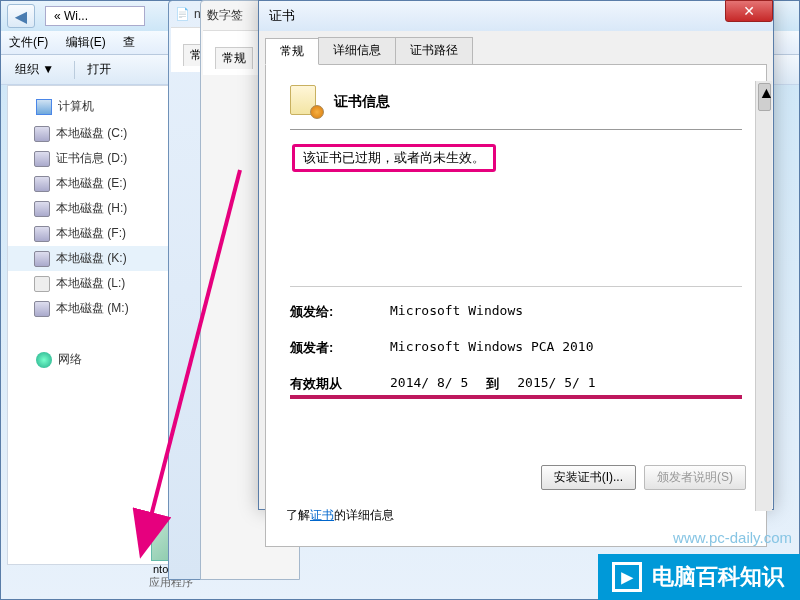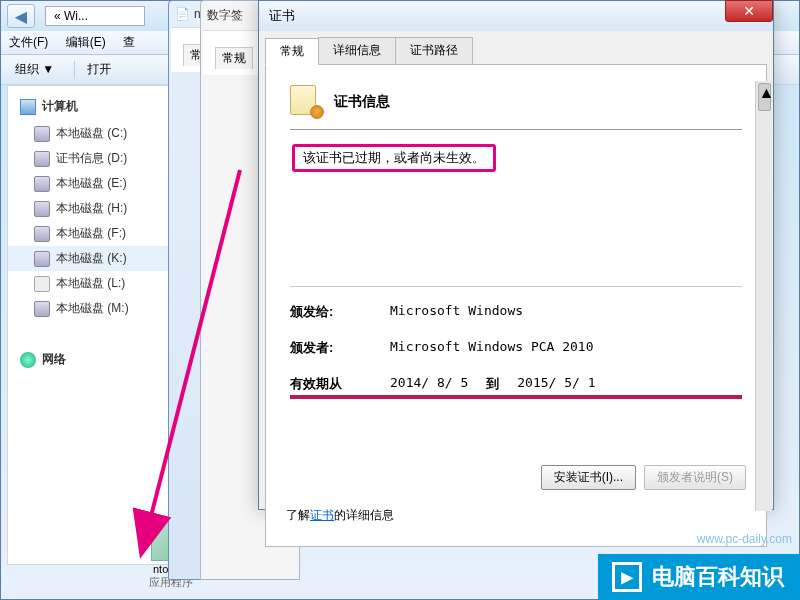--- a/index.html
+++ b/index.html
@@ -9,21 +9,21 @@
     .explorer { position: absolute; left: 0; top: 0; width: 800px; height: 600px; background: linear-gradient(to bottom, #cde6f7 0%, #e8f1fb 100%); border: 1px solid #5a7da8; }
     .explorer-titlebar { height: 30px; background: linear-gradient(to bottom, #e8f3fc, #cde6f7); display: flex; align-items: center; padding: 0 6px; }
     .nav-btn { width: 28px; height: 24px; background: linear-gradient(to bottom, #f8fbfe, #dceaf7); border: 1px solid #9fbdd8; border-radius: 3px; display: inline-flex; align-items: center; justify-content: center; color: #4a7cb0; }
     .breadcrumb { margin-left: 10px; background: #fff; border: 1px solid #aac; padding: 2px 8px; font-size: 12px; flex: 1; max-width: 100px; }
     .menubar { background: linear-gradient(to bottom, #f5faff, #e3eefb); border-bottom: 1px solid #b8c9de; padding: 3px 8px; font-size: 12px; }
     .menubar span { margin-right: 14px; }
     .toolbar { background: linear-gradient(to bottom, #f3f8fe, #dceaf7); border-bottom: 1px solid #c5d6eb; padding: 4px 8px; font-size: 12px; display: flex; align-items: center; }
     .toolbar-btn { padding: 2px 6px; margin-right: 8px; }
 
     .sidebar { position: absolute; left: 6px; top: 84px; width: 190px; background: #fff; border: 1px solid #cfd8e4; padding: 6px 0; font-size: 12px; height: 480px; }
-    .side-section { font-weight: bold; padding: 6px 12px; display: flex; align-items: center; color: #333; }
+    .side-section { font-weight: normal; padding: 6px 28px; display: flex; align-items: center; color: #333; }
     .side-item { padding: 4px 10px 4px 26px; display: flex; align-items: center; color: #333; }
     .side-item:hover, .side-item.active { background: #e6f2fb; }
     .side-icon { width: 16px; height: 16px; margin-right: 6px; display: inline-block; }
     .drive-icon { background: linear-gradient(to bottom, #dde, #aac); border-radius: 2px; border: 1px solid #889; }
     .drive-icon.removable { border: 1px solid #aaa; background: #eee; }
 
     .file-area { position: absolute; left: 130px; top: 520px; }
     .file-item { display: flex; flex-direction: column; align-items: center; width: 80px; font-size: 11px; }
     .file-icon { width: 40px; height: 40px; background: linear-gradient(135deg, #bde3d0, #7fc4a3); border: 1px solid #6ba; margin-bottom: 2px; }
     .file-sub { color: #666; }
@@ -69,21 +69,21 @@
 
     .footer-line { position: absolute; left: 20px; bottom: 22px; font-size: 12px; }
     .link { color: #0066cc; text-decoration: underline; cursor: pointer; }
 
     
     .arrow { position: absolute; left: 110px; top: 160px; pointer-events: none; }
 
     
     .watermark { position: absolute; right: 0; bottom: 0; background: #0099d8; color: #fff; font-size: 22px; font-weight: bold; padding: 8px 16px 8px 14px; display: flex; align-items: center; }
     .watermark .sq { width: 30px; height: 30px; border: 3px solid #fff; margin-right: 10px; display: flex; align-items: center; justify-content: center; }
-    .wm-url { position: absolute; right: 8px; bottom: 54px; color: #87c5e4; font-size: 12px; }
+    .wm-url { position: absolute; right: 8px; bottom: 54px; color: #87c5e4; font-size: 15px; }
 
     
     .scroll-hint { position: absolute; right: 1px; top: 80px; width: 17px; height: 430px; background: #e9e9e9; border-left: 1px solid #ccc; }
     .scroll-hint .thumb { width: 13px; height: 28px; background: #cfcfcf; margin: 2px auto; border: 1px solid #aaa; border-radius: 2px; }
   </style>
 </head>
 <body>
 
 <div class="explorer">
   <div class="explorer-titlebar">

